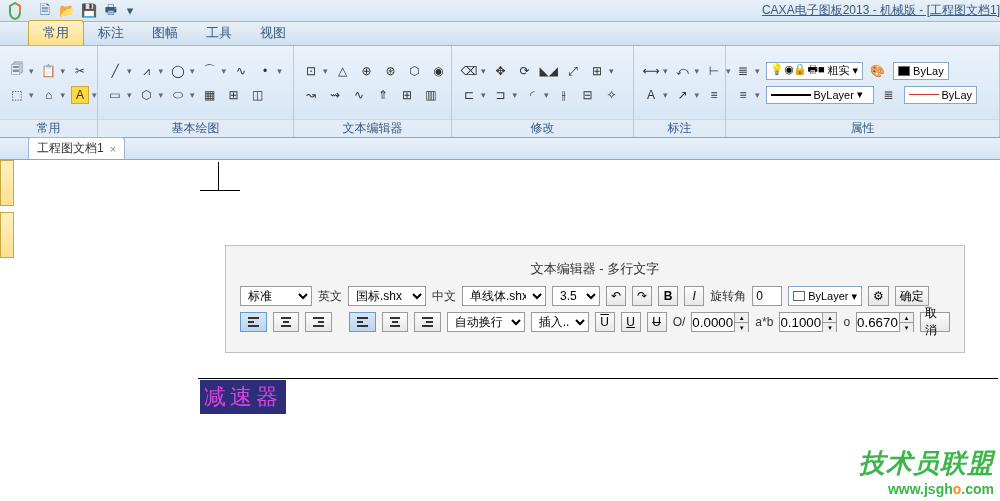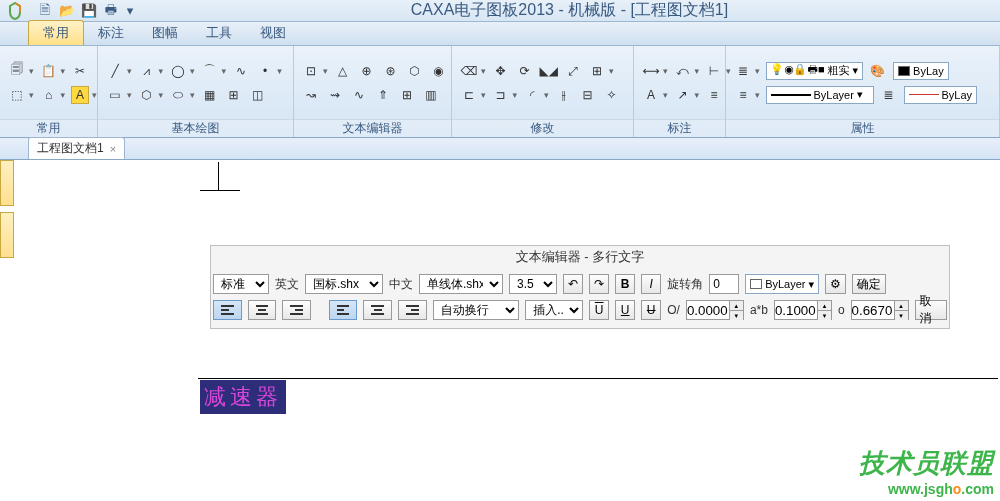--- a/index.html
+++ b/index.html
@@ -2,21 +2,21 @@
 <html><head>
 <meta charset="utf-8">
 <style>
 * { margin: 0; padding: 0; box-sizing: border-box; font-family: "Microsoft YaHei", SimSun, sans-serif; }
 body { background: #fff; width: 1000px; height: 501px; overflow: hidden; font-size: 12px; }
 
 .titlebar { height: 22px; background: linear-gradient(#e8f0f8,#d8e6f4); display: flex; align-items: center; border-bottom: 1px solid #9db7d1; }
 .titlebar .logo { width: 22px; height: 22px; display:flex; align-items:center; justify-content:center; margin: 0 4px; }
 .titlebar .qat { display:flex; gap:4px; margin-left: 6px; }
 .titlebar .qat span { width:16px; height:16px; display:inline-flex; align-items:center; justify-content:center; color:#3a5a80; font-size:13px; }
-.titlebar .title { flex:1; text-align:center; color:#3a5a80; font-size:16px; }
+.titlebar .title { flex:1; text-align:right; color:#3a5a80; font-size:12px;text-decoration:underline; }
 
 .tabs { height: 24px; background: linear-gradient(#e8f0f8,#d0e0f0); display:flex; align-items:flex-end; padding-left: 28px; border-bottom: 1px solid #9db7d1; }
 .tab { padding: 3px 14px; color:#3a5a80; font-size:13px; cursor:pointer; border-top-left-radius:3px; border-top-right-radius:3px; }
 .tab.active { background: linear-gradient(#fff2c8,#ffe08a); border:1px solid #c8a840; border-bottom:none; }
 
 .ribbon { height: 92px; background: linear-gradient(#eaf2fa,#d4e4f4); display:flex; border-bottom:1px solid #8aa8c6; }
 .rgroup { border-right:1px solid #b8ccde; display:flex; flex-direction:column; }
 .rgroup .body { flex:1; display:flex; align-items:center; padding: 4px 8px; gap:6px; }
 .rgroup .label { height:18px; text-align:center; color:#3a5a80; border-top:1px solid #cad8e6; background:rgba(255,255,255,.25); }
 .ribbon-btn { min-width:18px; height:18px; display:inline-flex; align-items:center; justify-content:center; color:#333; font-size:12px; }
@@ -33,21 +33,21 @@
 .doc-tabs { height:22px; background:linear-gradient(#e8f0fa,#d4e4f4); border-bottom:1px solid #8aa8c6; display:flex; align-items:flex-end; padding-left:28px; }
 .doc-tab { background:#fff; border:1px solid #9db7d1; border-bottom:none; padding:2px 8px; display:flex; align-items:center; gap:6px; font-size:12px; color:#333; border-top-left-radius:3px; border-top-right-radius:3px; }
 .doc-tab .x { color:#888; font-size:11px; }
 .side-stubs { position:absolute; left:0; top:160px; width:16px; }
 .stub { width:14px; height:46px; background:linear-gradient(#fff0c0,#ffe090); border:1px solid #c8a840; margin-bottom:6px; writing-mode:vertical-rl; font-size:10px; display:flex; align-items:center; justify-content:center; }
 
 .axis-v { position:absolute; left:218px; top:162px; width:0; height:28px; border-left:1px solid #000; }
 .axis-h { position:absolute; left:200px; top:190px; width:40px; height:0; border-top:1px solid #000; }
 
 
-.panel { position:absolute; left:210px; top:245px; width:740px; background:#f4f4f4; border:1px solid #bfbfbf; padding:2px; }
+.panel { position:absolute; left:225px; top:245px; width:740px; background:#f4f4f4; border:1px solid #bfbfbf; padding:14px; }
 .panel-title { text-align:center; font-size:13px; color:#333; margin-bottom:8px; }
 .panel-row { display:flex; align-items:center; gap:6px; margin-bottom:6px; flex-wrap:nowrap; }
 select,input[type=text]{ border:1px solid #9a9a9a; background:#fff; height:20px; font-size:12px; padding:0 3px; }
 .btn { height:20px; min-width:20px; border:1px solid #9a9a9a; background:linear-gradient(#fdfdfd,#e7e7e7); display:inline-flex; align-items:center; justify-content:center; padding:0 4px; font-size:12px; cursor:pointer; }
 .btn.pressed { background:linear-gradient(#d6e6f6,#bcd6f0); border-color:#6a9acc; }
 .icon-align { width:20px; display:inline-flex; flex-direction:column; gap:2px; padding:3px; }
 .icon-align i { display:block; width:100%; height:2px; background:#333; }
 .icon-align.al-l i:nth-child(2){width:60%} .icon-align.al-c i:nth-child(2){width:60%;margin:0 auto} .icon-align.al-r i:nth-child(2){width:60%;margin-left:auto}
 .spin { width:58px; height:20px; display:inline-flex; border:1px solid #9a9a9a; }
 .spin input{ border:none; width:42px; height:18px; }
@@ -265,21 +265,21 @@
   <div class="stub"></div>
   <div class="stub"></div>
 </div>
 
 <div class="axis-v"></div>
 <div class="axis-h"></div>
 
 <div class="panel">
   <div class="panel-title">文本编辑器 - 多行文字</div>
   <div class="panel-row">
-    <select style="width:56px"><option>标准</option></select>
+    <select style="width:72px"><option>标准</option></select>
     <span class="lbl">英文</span>
     <select style="width:78px"><option>国标.shx</option></select>
     <span class="lbl">中文</span>
     <select style="width:84px"><option>单线体.shx</option></select>
     <select style="width:48px"><option>3.5</option></select>
     <span class="btn">↶</span>
     <span class="btn">↷</span>
     <span class="btn" style="font-weight:bold">B</span>
     <span class="btn" style="font-style:italic">I</span>
     <span class="lbl">旋转角</span>

